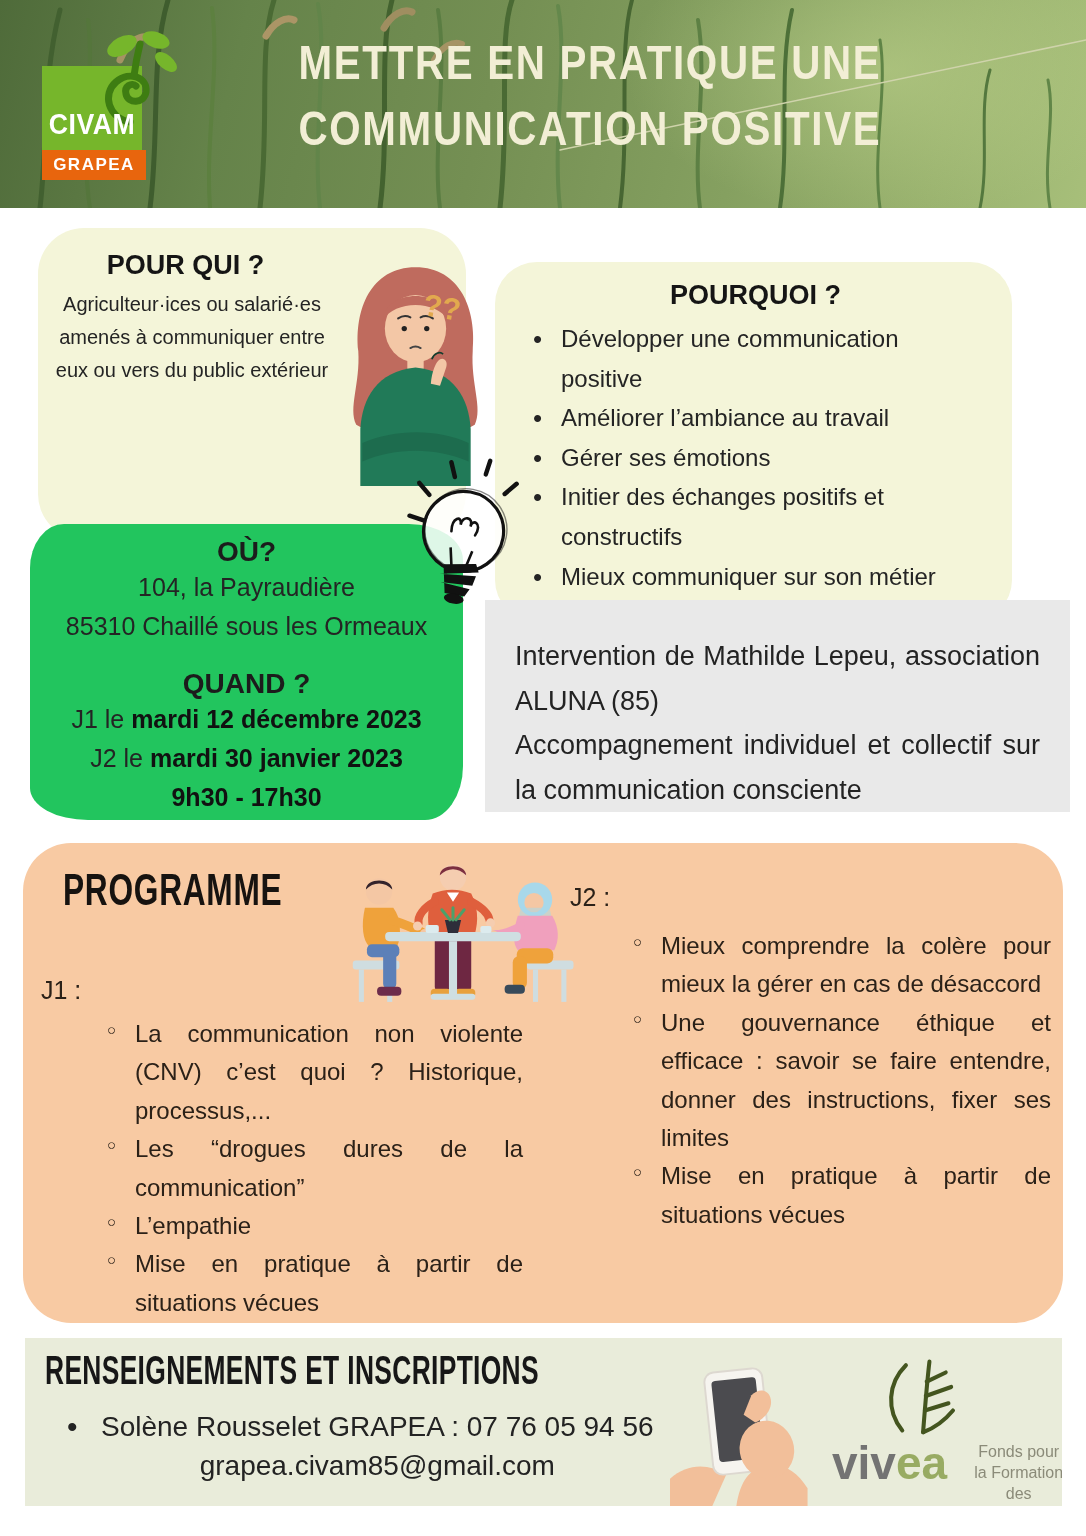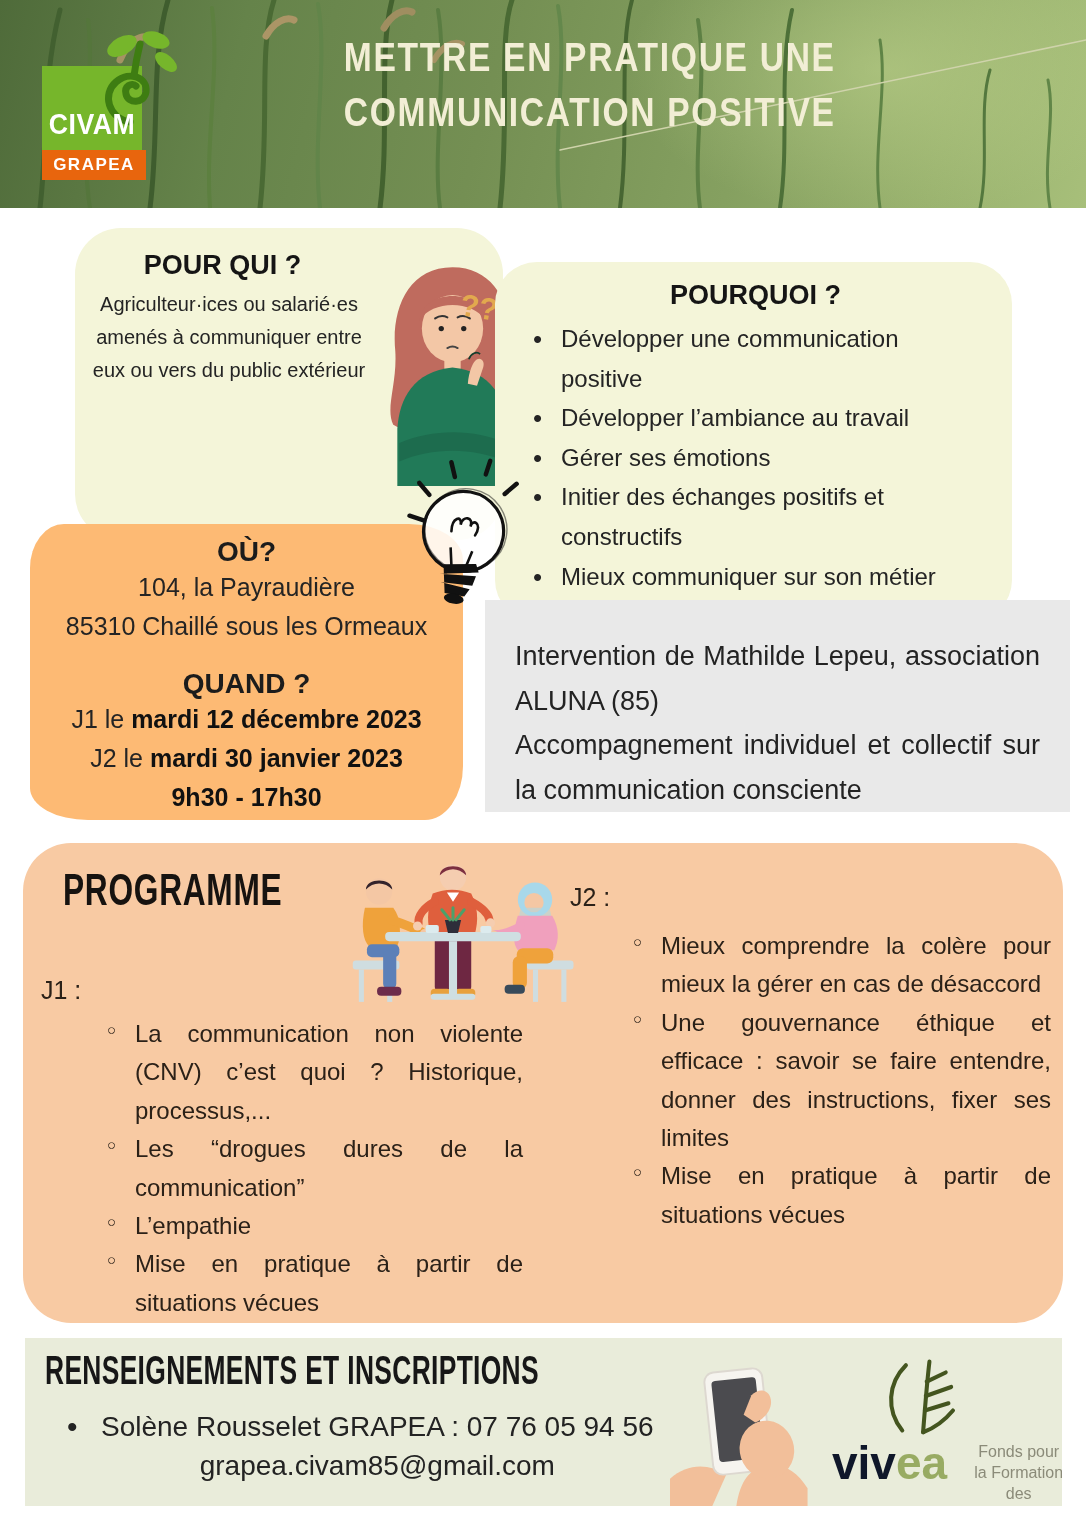--- a/index.html
+++ b/index.html
@@ -14,43 +14,43 @@
           background:radial-gradient(closest-side,rgba(190,210,140,.55),rgba(190,210,140,0));}
   .grass-svg{position:absolute;left:0;top:0;width:1086px;height:208px;}
   .civam-green{position:absolute;left:42px;top:66px;width:100px;height:84px;background:#76b62b;}
   .civam-text{position:absolute;left:42px;top:108px;width:100px;text-align:center;color:#fff;
           font-weight:bold;font-size:29px;letter-spacing:.5px;z-index:3;transform:scaleX(.92);}
   .civam-orange{position:absolute;left:42px;top:150px;width:104px;height:30px;background:#e8650d;
           color:#fff;font-weight:bold;font-size:17px;display:flex;align-items:center;justify-content:center;
           letter-spacing:1.5px;z-index:3;}
   .sprout-svg{position:absolute;left:78px;top:30px;width:110px;height:110px;z-index:2;}
   .title{position:absolute;left:220px;top:30px;width:740px;text-align:center;color:#f2eed5;
-         font-weight:bold;font-size:40px;letter-spacing:2px;line-height:1.38;}
+         font-weight:bold;font-size:48px;letter-spacing:2px;line-height:1.38;}
   .title span{display:inline-block;transform:scaleX(.84);white-space:nowrap;}
 
   
   .box-pourqui{position:absolute;left:38px;top:228px;width:428px;height:312px;
-          background:#f4f5d9;border-radius:46px;margin-left:37px;}
+          background:#f4f5d9;border-radius:46px;}
   .pourqui-heading{position:absolute;left:0;top:22px;width:295px;text-align:center;
           font-weight:bold;font-size:27px;color:#151515;}
   .pourqui-body{position:absolute;left:16px;top:60px;width:276px;text-align:center;
           font-size:20px;line-height:1.66;color:#242424;}
   .woman-svg{position:absolute;left:295px;top:25px;width:165px;height:235px;}
   .pourqui-qq{position:absolute;left:385px;top:62px;color:#e2a94e;font-weight:bold;
           font-size:31px;transform:rotate(9deg);}
 
   .box-pourquoi{position:absolute;left:495px;top:262px;width:517px;height:360px;
           background:#f4f5d9;border-radius:42px;box-sizing:border-box;padding:18px 26px 0 30px;}
   .pourquoi-heading{text-align:center;font-weight:bold;font-size:27px;color:#151515;margin:0 0 8px 0;}
   .pourquoi-list{margin:0;padding:0;list-style:none;font-size:24px;line-height:1.65;color:#242424;}
   .pourquoi-list li{position:relative;padding-left:36px;}
   .pourquoi-list li::before{content:"•";position:absolute;left:8px;top:-1px;font-size:26px;}
 
   
-  .box-ou{position:absolute;left:30px;top:524px;width:433px;height:296px;background:#fdba74;
+  .box-ou{position:absolute;left:30px;top:524px;width:433px;height:296px;background:#22c55e;
           border-radius:34px 54px 38px 58px / 44px 36px 54px 32px;box-sizing:border-box;
           padding-top:8px;text-align:center;color:#1c1c1c;}
   .ou-heading{font-weight:bold;font-size:28px;margin-top:4px;}
   .ou-line{font-size:25px;line-height:1.56;color:#242424;}
   .quand-heading{font-weight:bold;font-size:28px;margin-top:22px;}
   .quand-line{font-size:25px;line-height:1.56;color:#242424;}
   .quand-line b{font-weight:bold;color:#111;}
 
   
   .bulb-svg{position:absolute;left:395px;top:450px;width:145px;height:175px;z-index:5;}
@@ -80,21 +80,21 @@
   .box-contact{position:absolute;left:25px;top:1338px;width:1037px;height:168px;background:#e9ecda;overflow:hidden;text-align:center;}
   .contact-heading{position:absolute;left:20px;top:10px;font-weight:bold;font-size:40px;letter-spacing:.5px;
           transform:scaleX(.66);transform-origin:left center;white-space:nowrap;color:#171717;}
   .contact-item{position:absolute;left:42px;top:70px;font-size:28px;line-height:1.38;color:#232323;
           padding-left:34px;}
   .contact-item::before{content:"•";position:absolute;left:0;top:-2px;font-size:30px;}
   .phone-svg{position:absolute;left:645px;top:26px;width:155px;height:146px;}
   .vivea{position:absolute;left:795px;top:16px;width:240px;height:150px;}
   .vivea-leaf{position:absolute;left:58px;top:4px;width:92px;height:86px;}
   .vivea-brand{position:absolute;left:12px;top:86px;font-size:46px;font-weight:bold;line-height:1;}
-  .vivea-brand .viv{color:#0f172a;}
+  .vivea-brand .viv{color:#737373;}
   .vivea-brand .ea{color:#8ba04f;font-weight:bold;opacity:.85;}
   .vivea-tag{position:absolute;left:148px;top:88px;font-size:16px;line-height:1.3;color:#8b8b79;}
   .vivea-tag b{color:#4a4a42;}
 </style>
 </head>
 <body>
 
 <div class="page">
 
   <div class="header">
@@ -162,21 +162,21 @@
       <path d="M28,186 C60,172 102,172 132,186 L132,204 C100,190 60,190 28,204 Z" fill="#1d6c4e"></path>
       <path d="M96,104 C98,98 104,96 107,99" stroke="#133d2d" stroke-width="1.6" fill="none"></path>
     </svg>
     <div class="pourqui-qq">??</div>
   </div>
 
   <div class="box-pourquoi">
     <div class="pourquoi-heading">POURQUOI ?</div>
     <ul class="pourquoi-list">
       <li>Développer une communication positive</li>
-      <li>Développer l’ambiance au travail</li>
+      <li>Améliorer l’ambiance au travail</li>
       <li>Gérer ses émotions</li>
       <li>Initier des échanges positifs et constructifs</li>
       <li>Mieux communiquer sur son métier</li>
     </ul>
   </div>
 
   <div class="box-ou">
     <div class="ou-heading">OÙ?</div>
     <div class="ou-line">104, la Payraudière</div>
     <div class="ou-line">85310 Chaillé sous les Ormeaux</div>

